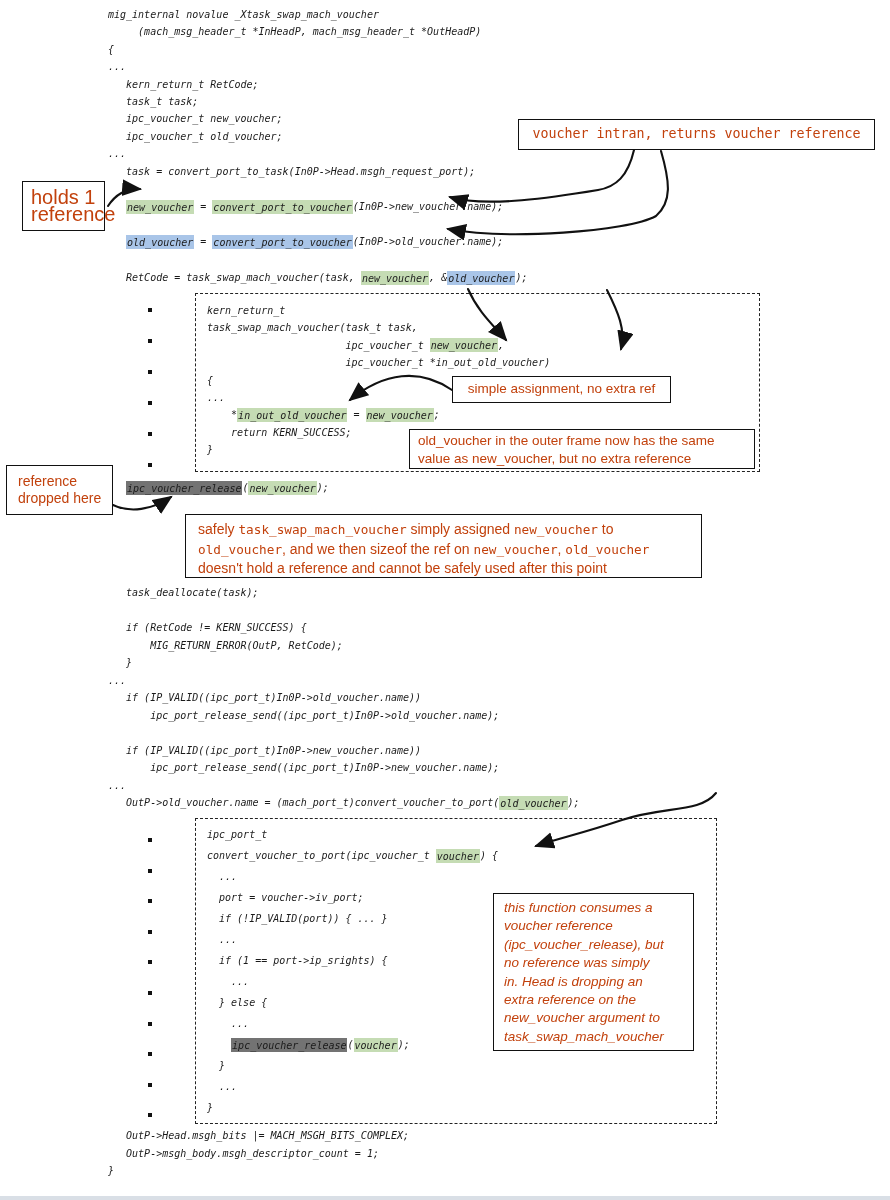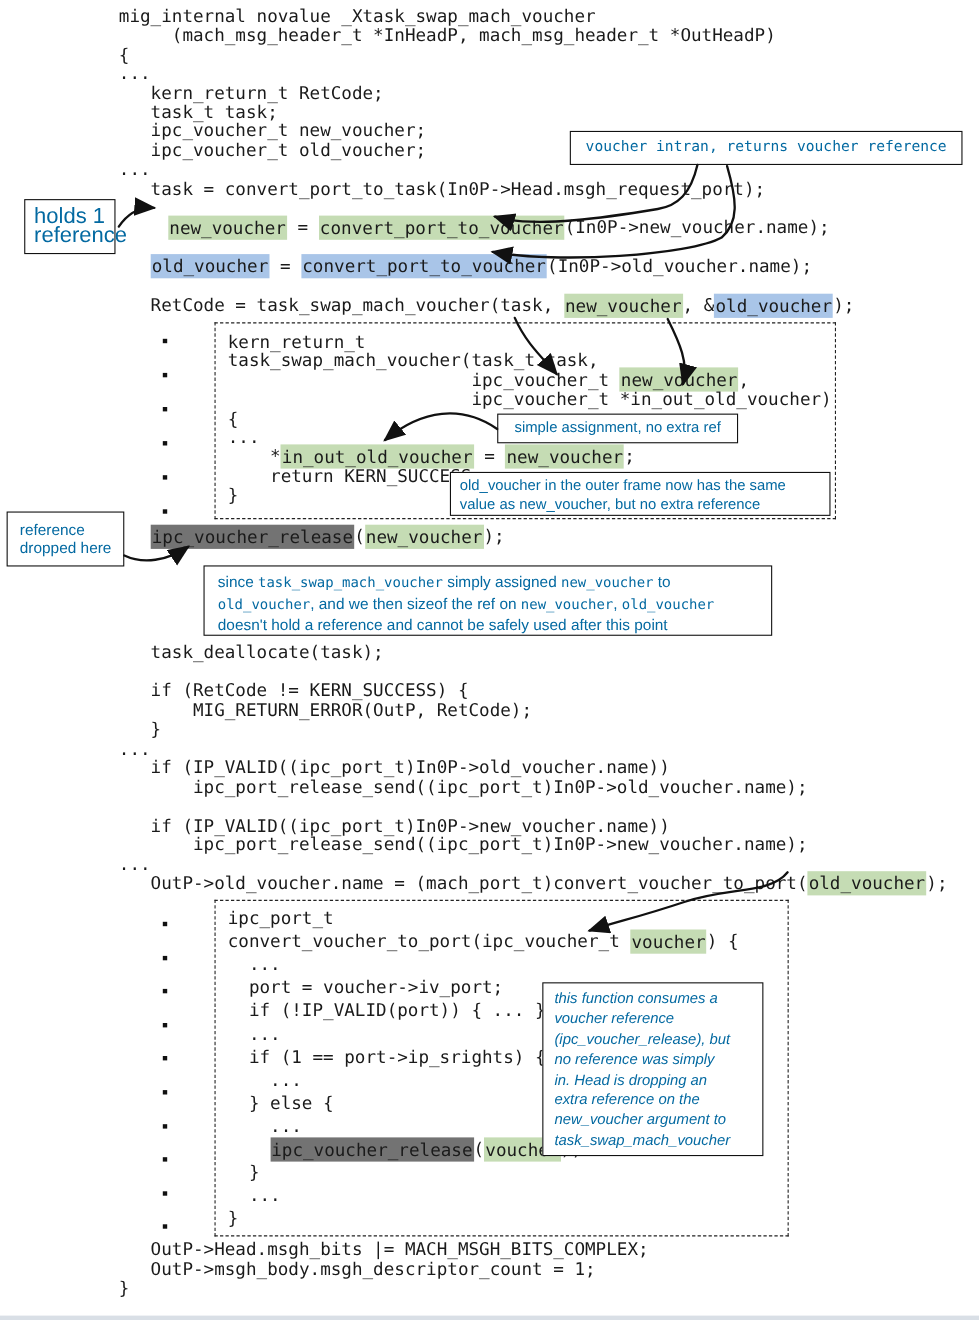--- a/index.html
+++ b/index.html
@@ -1,22 +1,22 @@
 <!DOCTYPE html>
 <html><head>
 <meta charset="utf-8">
 <style>
   html,body{margin:0;padding:0;background:#fff;}
   #canvas{position:relative;width:890px;height:1200px;background:#ffffff;overflow:hidden;
           font-family:"DejaVu Sans Mono","Liberation Mono",monospace;color:#1a1a1a;}
   
-  .code-block{position:absolute;font-size:16px;white-space:pre;z-index:2;}
+  .code-block{position:absolute;font-size:10px;white-space:pre;z-index:2;font-style:italic;}
   .code-block .cl{height:17.4px;line-height:17.4px;}
   #blk-top{left:108px;top:6px;}
-  #blk-hl1{left:124px;top:198px;}
+  #blk-hl1{left:108px;top:198px;}
   #blk-hl2{left:108px;top:233px;}
   #blk-ret{left:108px;top:269px;}
   #blk-swap{left:207px;top:302px;}
   #blk-mid{left:108px;top:584px;}
   #blk-mid .cl{height:17.5px;line-height:17.5px;}
   #blk-cvt{left:207px;top:824px;}
   #blk-cvt .cl{height:21px;line-height:21px;}
   #blk-bottom{left:108px;top:1127px;}
   #blk-bottom .cl{height:17.6px;line-height:17.6px;}
   
@@ -24,21 +24,21 @@
   .h-blue{background:#a9c5e8;padding:1.5px 1px;}
   .h-pink{background:#737373;padding:1.5px 1px;}
   .h-mono{font-family:"DejaVu Sans Mono","Liberation Mono",monospace;font-size:12.7px;}
   
   .dashed{position:absolute;border:1.6px dashed #222;background:transparent;z-index:1;}
   #dash1{left:195px;top:293px;width:563px;height:177px;}
   #dash2{left:195px;top:818px;width:520px;height:304px;}
   
   .bullet{position:absolute;width:4px;height:4px;background:#111;z-index:1;}
   
-  .callout{position:absolute;background:#fff;border:1.6px solid #111;color:#0369a1;z-index:3;
+  .callout{position:absolute;background:#fff;border:1.6px solid #111;color:#c2410c;z-index:3;
            font-family:"Liberation Sans",sans-serif;box-sizing:border-box;}
   .callout .cl{white-space:pre;}
   #box-intran{left:518px;top:119px;width:357px;height:31px;
               font-family:"DejaVu Sans Mono","Liberation Mono",monospace;font-size:13.3px;
               text-align:center;line-height:28px;}
   #box-holds{left:22px;top:181px;width:83px;height:50px;font-size:20px;padding:7px 0 0 8px;}
   #box-holds .cl{line-height:17px;}
   #box-simple{left:452px;top:376px;width:219px;height:27px;font-size:13.5px;
               text-align:center;line-height:24px;}
   #box-outer{left:409px;top:429px;width:346px;height:40px;font-size:13.5px;padding:2px 8px;}
@@ -82,21 +82,21 @@
   <div class="callout" id="box-simple">simple assignment, no extra ref</div>
   <div class="callout" id="box-outer">
       <div class="cl"><span>old_voucher in the outer frame now has the same</span></div>
       <div class="cl"><span>value as new_voucher, but no extra reference</span></div>
     </div>
   <div class="callout" id="box-refdrop">
       <div class="cl"><span>reference</span></div>
       <div class="cl"><span>dropped here</span></div>
     </div>
   <div class="callout" id="box-since">
-      <div class="cl"><span>since </span><span class="h-mono">task_swap_mach_voucher</span><span> simply assigned </span><span class="h-mono">new_voucher</span><span> to</span></div>
+      <div class="cl"><span>safely </span><span class="h-mono">task_swap_mach_voucher</span><span> simply assigned </span><span class="h-mono">new_voucher</span><span> to</span></div>
       <div class="cl"><span class="h-mono">old_voucher</span><span>, and we then sizeof the ref on </span><span class="h-mono">new_voucher</span><span>, </span><span class="h-mono">old_voucher</span></div>
       <div class="cl"><span>doesn't hold a reference and cannot be safely used after this point</span></div>
     </div>
   <div class="callout" id="box-consumes">
       <div class="cl"><span>this function consumes a</span></div>
       <div class="cl"><span>voucher reference</span></div>
       <div class="cl"><span>(ipc_voucher_release), but</span></div>
       <div class="cl"><span>no reference was simply</span></div>
       <div class="cl"><span>in. Head is dropping an</span></div>
       <div class="cl"><span>extra reference on the</span></div>

